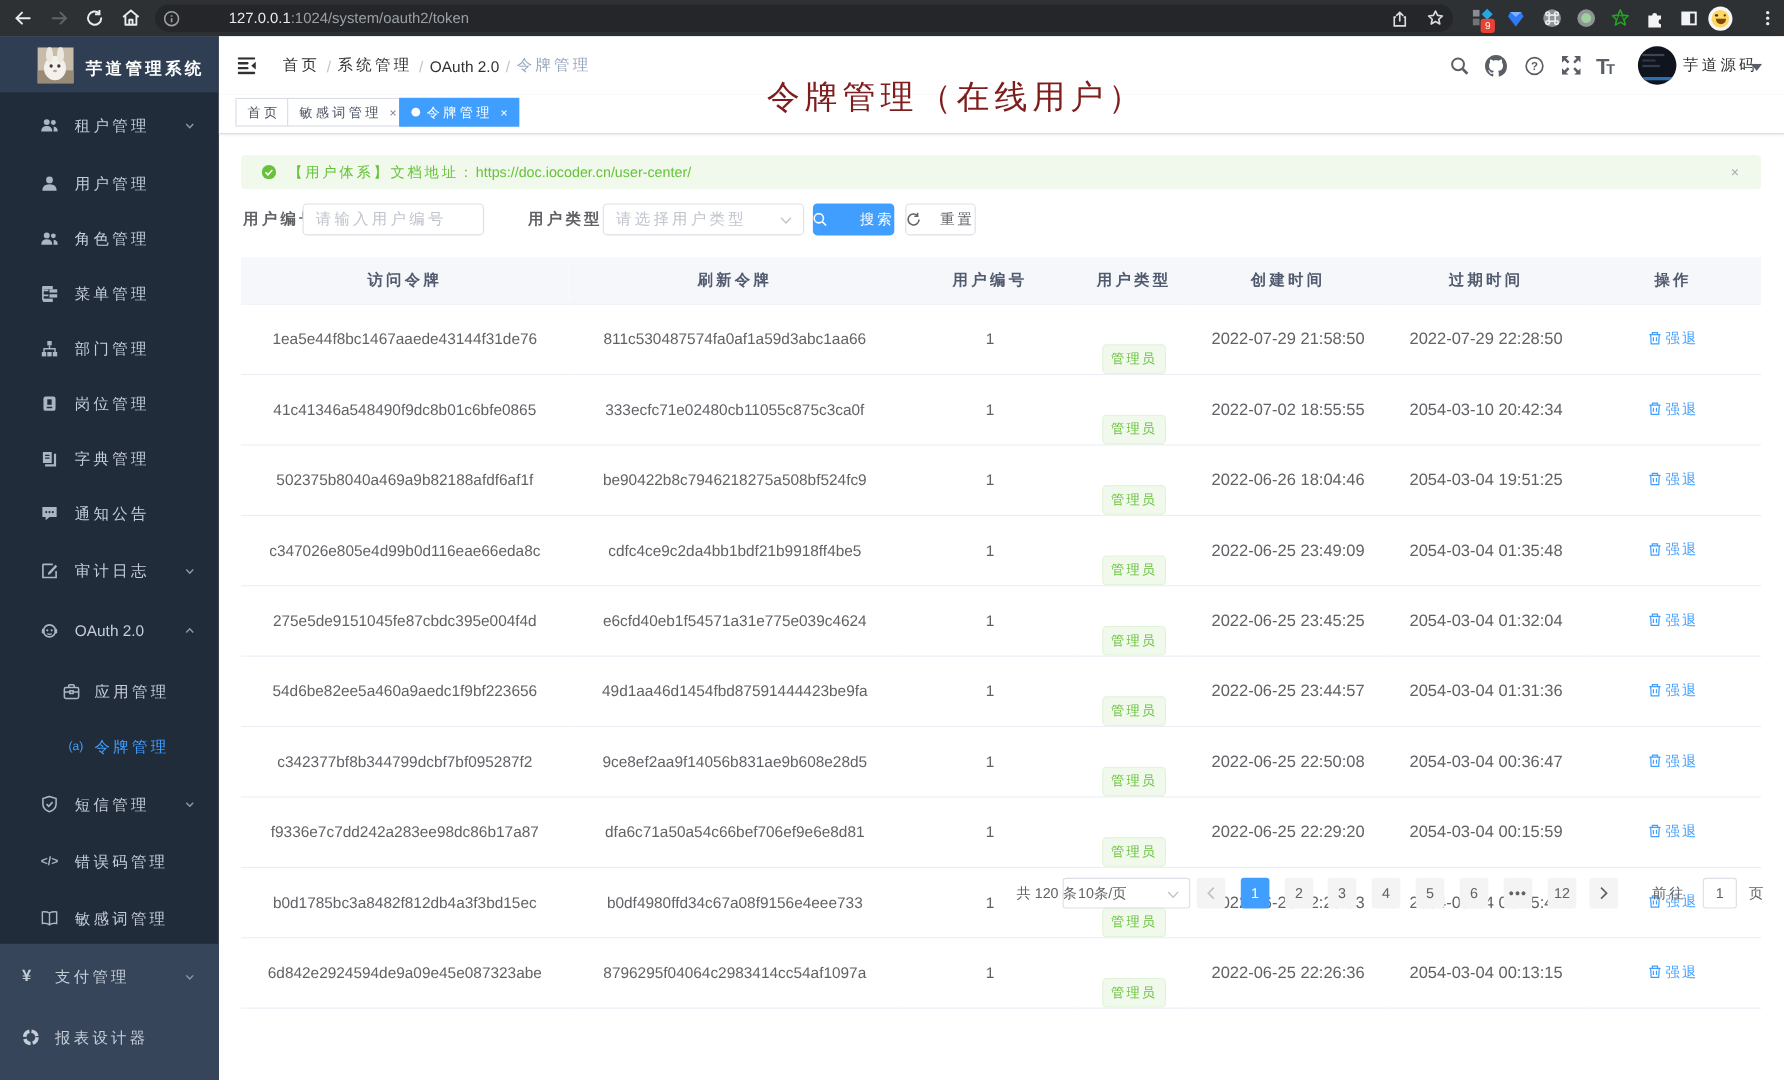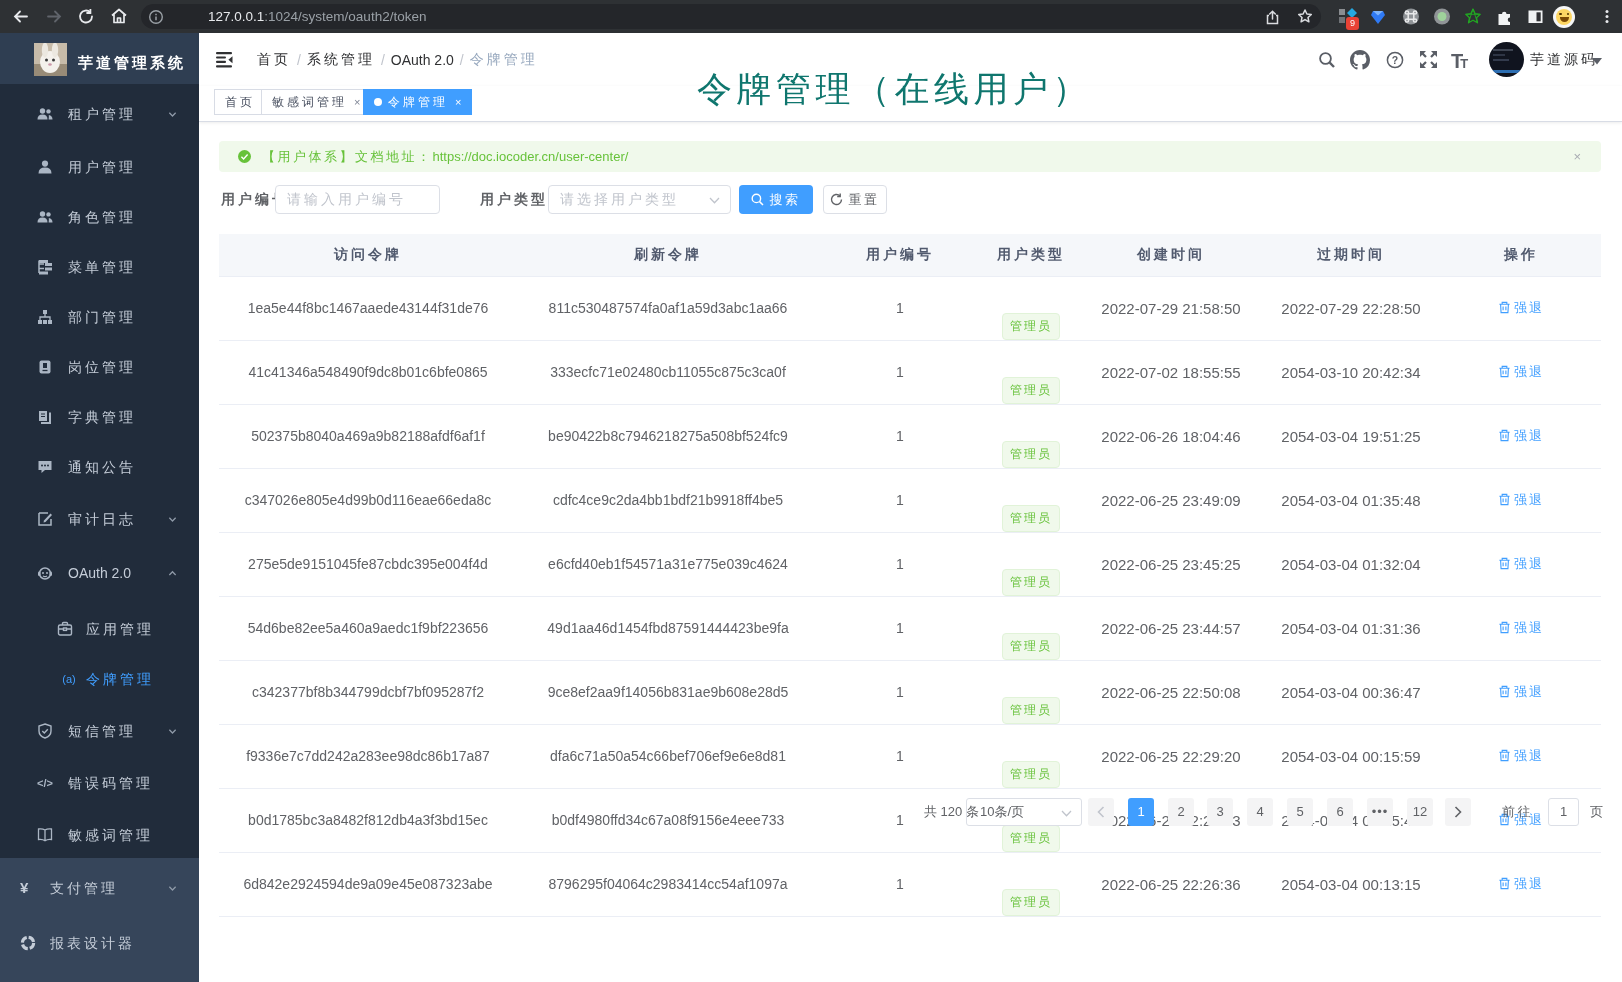--- a/index.html
+++ b/index.html
@@ -32,36 +32,36 @@
 .tag.active { background:#409eff; color:#fff; border-color:#409eff; }
 .bc { color:#303133; font-size:14px; }
 .bc-sep { color:#c0c4cc; margin:0 6px; font-size:14px; }
 
 #alert { position:absolute; left:219px; top:141px; width:1382px; height:31px; background:#f0f9eb;
   border-radius:4px; color:#67c23a; font-size:13px; }
 .lbl { position:absolute; top:185px; height:29px; line-height:29px; font-size:14px; font-weight:bold; color:#606266; letter-spacing:3px; }
 .inp { position:absolute; top:185px; height:29px; border:1px solid #dcdfe6; border-radius:4px; background:#fff;
   font-size:14px; color:#c0c4cc; line-height:27px; padding-left:11px; letter-spacing:3px; }
 .btn { position:absolute; top:185px; height:29px; border-radius:4px; font-size:13px;
-  display:flex; align-items:center; justify-content:center; }
+  display:flex; align-items:center; justify-content:space-between; }
 
 #tbl { position:absolute; left:219px; top:234px; width:1382px; }
 table { border-collapse:collapse; width:1382px; table-layout:fixed; }
 th { height:42px; background:#f5f7fa; color:#515a6e; font-weight:bold; font-size:14px; letter-spacing:3px;
   border-bottom:1px solid #ebeef5; text-align:center; }
 td { height:49.5px; border-bottom:1px solid #ebeef5; color:#606266; font-size:14px; text-align:center; }
 td.dt { font-size:15px; }
 .tagok { display:inline-block; width:58px; height:27px; line-height:25px; background:#f0f9eb;
   border:1px solid #e1f3d8; border-radius:4px; color:#67c23a; font-size:12px; letter-spacing:2px;margin-top:36px; }
 .oplink { color:#409eff; font-size:13px; letter-spacing:2px; }
 
 .pbtn { position:absolute; top:798px; width:26px; height:28px; border-radius:3px; background:#f4f4f5;
   color:#606266; font-size:13px; text-align:center; line-height:28px; }
 .pbtn.on { background:#409eff; color:#fff; }
-#redtitle { position:absolute; left:697px; top:70px; color:#0f766e; font-size:35px; line-height:38px; letter-spacing:4.5px;
+#redtitle { position:absolute; left:697px; top:70px; color:#7f1d1d; font-size:30px; line-height:38px; letter-spacing:4.5px;
   white-space:nowrap; z-index:50; }
 </style>
 </head>
 <body>
 <div id="chrome">
   <div id="pill"></div>
 
   <svg class="cicon" style="left:12px" width="18" height="33" viewBox="0 0 18 18">
       <g stroke="#e8eaed" stroke-width="1.8" fill="none" stroke-linecap="round">
         <path d="M15 9 H3 M8 4 L3 9 L8 14"></path>

